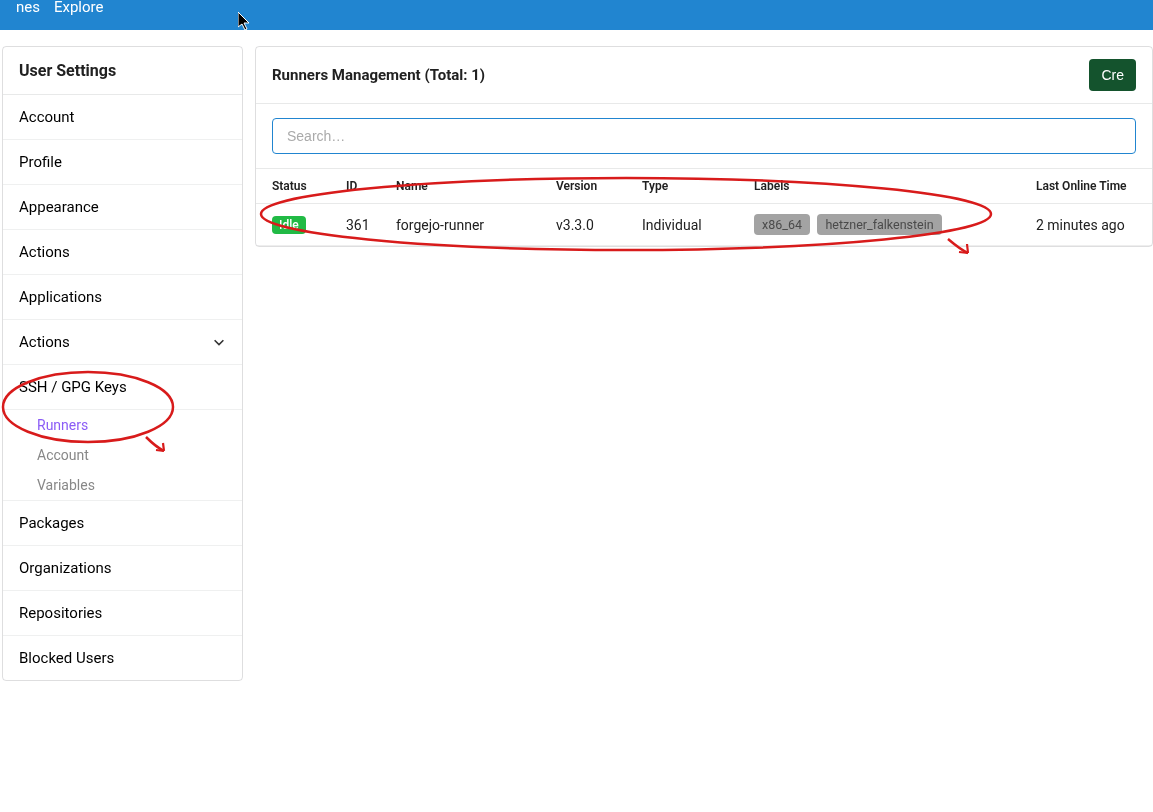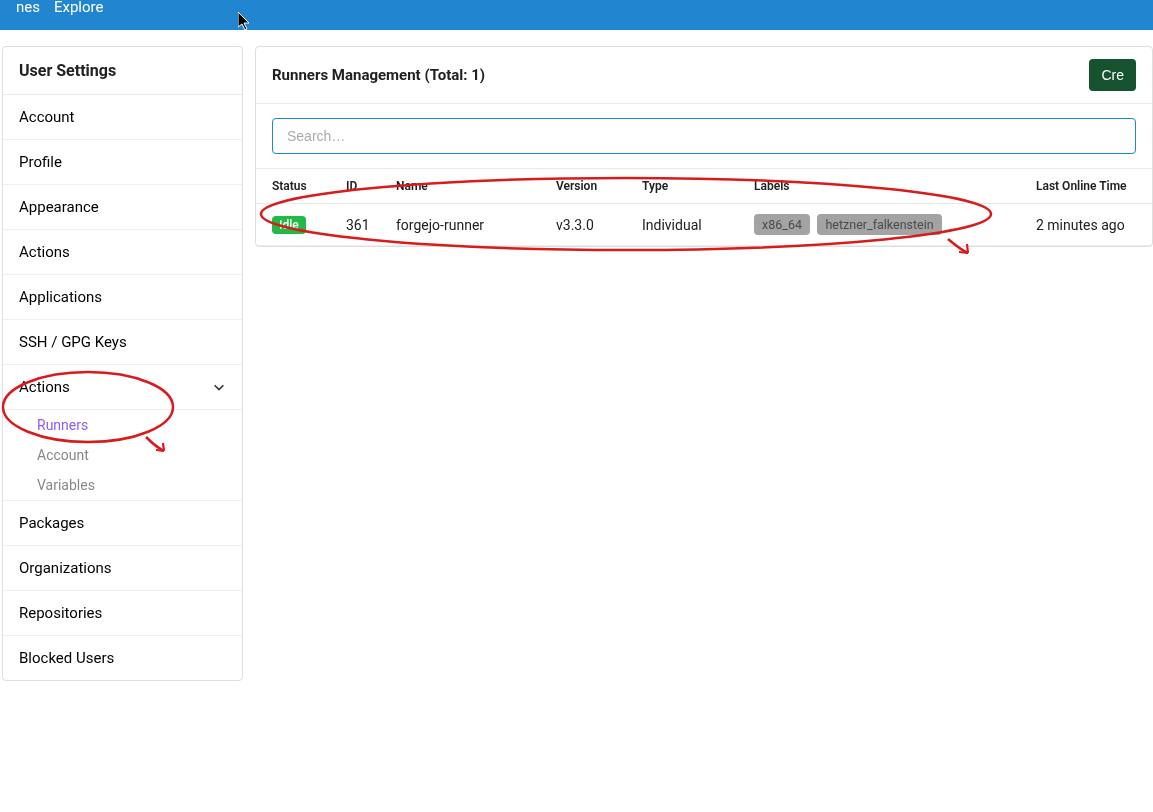--- a/index.html
+++ b/index.html
@@ -190,27 +190,27 @@
     <div class="sidebar-item">
       <span>Appearance</span>
     </div>
     <div class="sidebar-item">
       <span>Actions</span>
     </div>
     <div class="sidebar-item">
       <span>Applications</span>
     </div>
     <div class="sidebar-item">
-      <span>SSH / GPG Keys</span>
-    </div>
-    <div class="sidebar-item">
       <span>Actions</span>
       <svg class="chevron" viewBox="0 0 16 16">
         <path d="M3 6 L8 11 L13 6" fill="none" stroke="#333" stroke-width="1.8"></path>
       </svg>
+    </div>
+    <div class="sidebar-item">
+      <span>SSH / GPG Keys</span>
     </div>
     <div class="sub-items">
       <div class="sub-item active">Runners</div>
       <div class="sub-item">Account</div>
       <div class="sub-item">Variables</div>
     </div>
     <div class="sidebar-item">
       <span>Packages</span>
     </div>
     <div class="sidebar-item">

